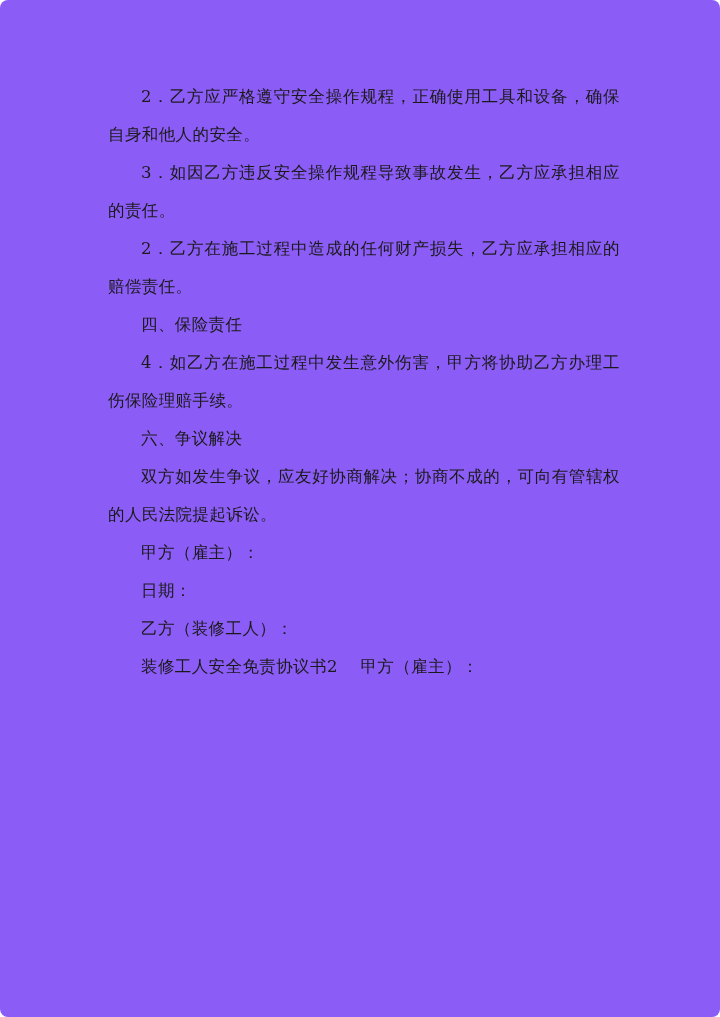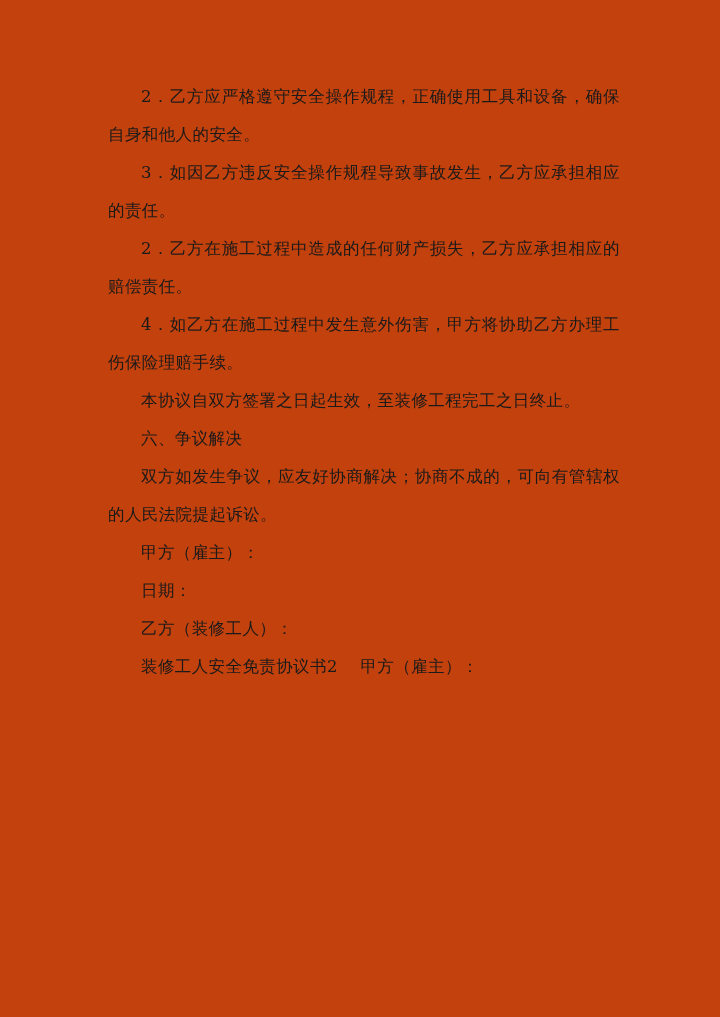--- a/index.html
+++ b/index.html
@@ -9,23 +9,24 @@
   }
   body {
     width: 720px;
     height: 1017px;
     font-family: "DejaVu Serif", "Liberation Serif", serif;
   }
   .page {
     position: relative;
     width: 720px;
     height: 1017px;
-    background: #c2410c;
+    background: #8b5cf6;
     box-sizing: border-box;
     overflow: hidden;
+    border-radius: 8px;
   }
   .content {
     position: absolute;
     left: 108px;
     top: 78px;
     width: 512px;
   }
   .para {
     font-size: 16.5px;
     line-height: 38px;
@@ -41,22 +42,22 @@
   }
 </style>
 </head>
 <body>
 
 <div class="page">
   <div class="content">
     <p class="para indent">2．乙方应严格遵守安全操作规程，正确使用工具和设备，确保自身和他人的安全。</p>
     <p class="para indent">3．如因乙方违反安全操作规程导致事故发生，乙方应承担相应的责任。</p>
     <p class="para indent">2．乙方在施工过程中造成的任何财产损失，乙方应承担相应的赔偿责任。</p>
+    <p class="para indent">四、保险责任</p>
     <p class="para indent">4．如乙方在施工过程中发生意外伤害，甲方将协助乙方办理工伤保险理赔手续。</p>
-    <p class="para indent">本协议自双方签署之日起生效，至装修工程完工之日终止。</p>
     <p class="para indent">六、争议解决</p>
     <p class="para indent">双方如发生争议，应友好协商解决；协商不成的，可向有管辖权的人民法院提起诉讼。</p>
     <p class="para indent">甲方（雇主）：</p>
     <p class="para indent">日期：</p>
     <p class="para indent">乙方（装修工人）：</p>
     <p class="para indent">装修工人安全免责协议书2    甲方（雇主）：</p>
   </div>
 </div>
 
 </body></html>

